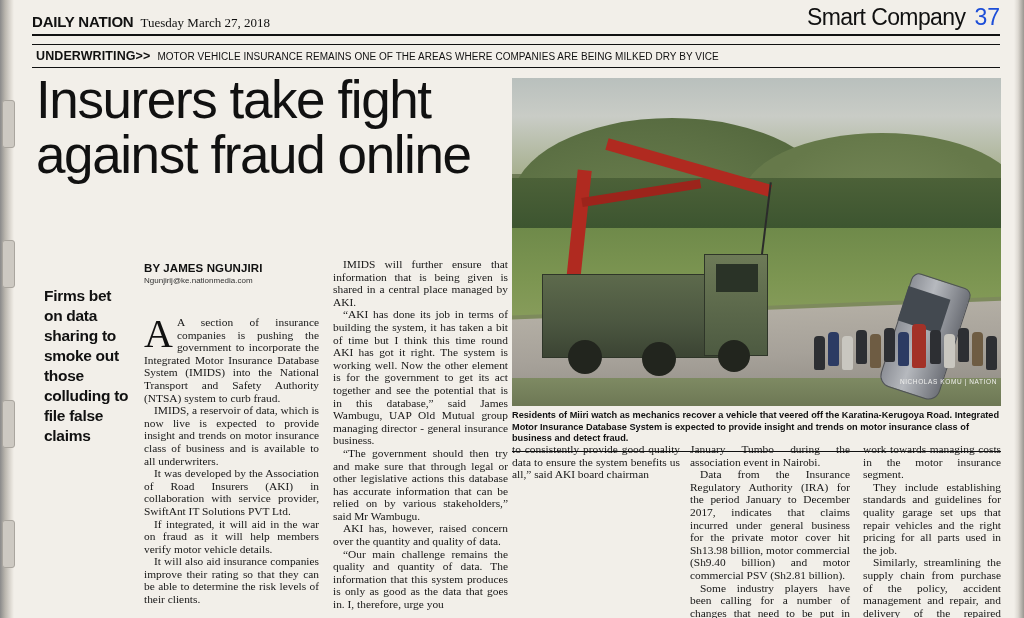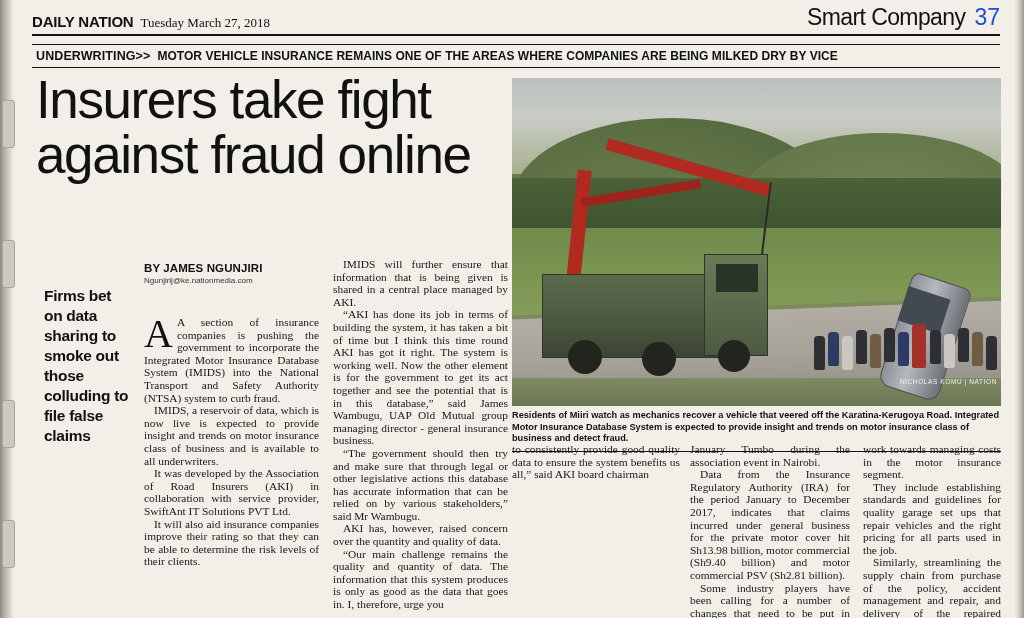--- a/index.html
+++ b/index.html
@@ -113,22 +113,22 @@
     font-family: "Liberation Sans", sans-serif;
   }
   .kicker-label {
     font-weight: bold;
     font-size: 12.5px;
     letter-spacing: 0.1px;
     color: #111;
     padding-left: 4px;
   }
   .kicker-text {
-    font-weight: bold;
-    font-size: 12px;
+    font-weight: normal;
+    font-size: 10px;
     letter-spacing: 0.05px;
     color: #111;
   }
 
   
   .headline {
     position: absolute;
     left: 14px;
     top: 72px;
     width: 470px;
@@ -411,20 +411,21 @@
 
     <div class="byline">
       <div class="byline-name">BY JAMES NGUNJIRI</div>
       <div class="byline-email">Ngunjirij@ke.nationmedia.com</div>
     </div>
 
     <div class="col col1">
       <p class="noindent"><span class="dropcap">A</span><span>A section of insurance companies is pushing the government to incorporate the Integrated Motor Insurance Database System (IMIDS) into the National Transport and Safety Authority (NTSA) system to curb fraud.</span></p>
       <p>IMIDS, a reservoir of data, which is now live is expected to provide insight and trends on motor insurance class of business and is available to all underwriters.</p>
       <p>It was developed by the Association of Road Insurers (AKI) in collaboration with service provider, SwiftAnt IT Solutions PVT Ltd.</p>
+      <p>If integrated, it will aid in the war on fraud as it will help members verify motor vehicle details.</p>
       <p>It will also aid insurance companies improve their rating so that they can be able to determine the risk levels of their clients.</p>
     </div>
 
     <div class="col col2">
       <p>IMIDS will further ensure that information that is being given is shared in a central place managed by AKI.</p>
       <p>“AKI has done its job in terms of building the system, it has taken a bit of time but I think this time round AKI has got it right. The system is working well. Now the other element is for the government to get its act together and see the potential that is in this database,” said James Wambugu, UAP Old Mutual group managing director - general insurance business.</p>
       <p>“The government should then try and make sure that through legal or other legislative actions this database has accurate information that can be relied on by various stakeholders,” said Mr Wambugu.</p>
       <p>AKI has, however, raised concern over the quantity and quality of data.</p>
       <p>“Our main challenge remains the quality and quantity of data. The information that this system produces is only as good as the data that goes in. I, therefore, urge you</p>
     </div>

